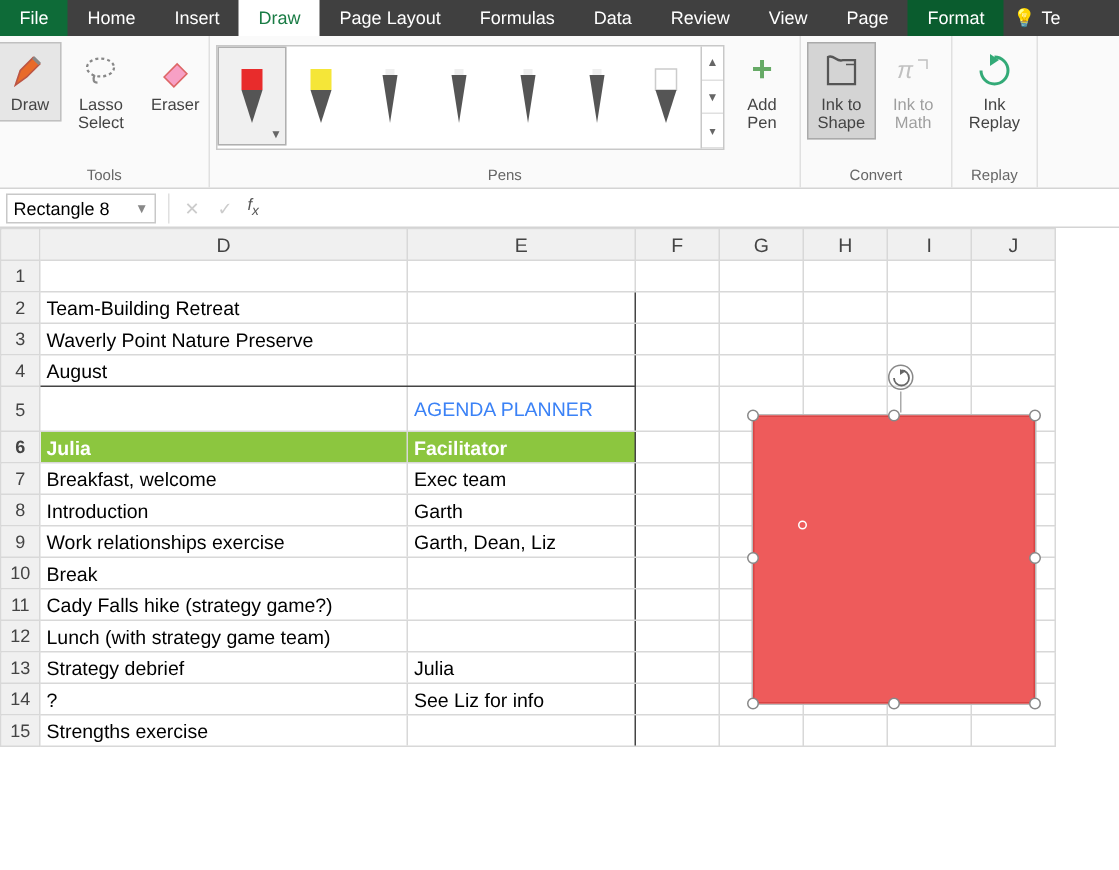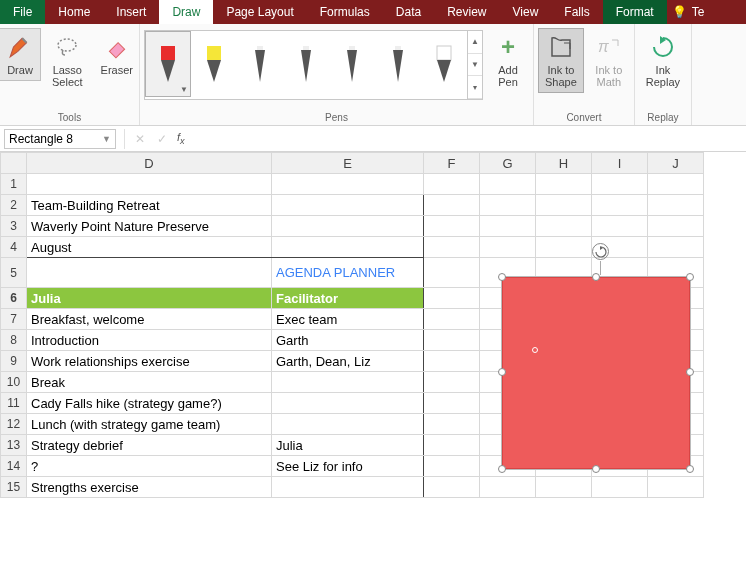--- a/index.html
+++ b/index.html
@@ -1,19 +1,19 @@
 <!DOCTYPE html>
 <html><head>
 <meta charset="utf-8">
 <style>
 * { box-sizing: border-box; margin: 0; padding: 0; font-family: 'Segoe UI', Arial, sans-serif; }
 body { background: #fff; width: 746px; height: 580px; overflow: hidden; position: relative; }
 
 
-.menubar { display: flex; background: #7f1d1d; height: 24px; align-items: stretch; color: #fff; font-size: 12px; }
+.menubar { display: flex; background: #404040; height: 24px; align-items: stretch; color: #fff; font-size: 12px; }
 .menubar .tab { padding: 4px 13px; cursor: pointer; display: flex; align-items: center; }
 .menubar .tab.file { background: #0e6b38; }
 .menubar .tab.active { background: #fff; color: #1a7c45; }
 .menubar .tab.format { background: #0a5c2e; }
 .menubar .bulb { padding: 4px 6px; display: flex; align-items: center; gap: 4px; }
 
 
 .ribbon { display: flex; height: 102px; border-bottom: 1px solid #d4d4d4; background: #fafafa; }
 .group { border-right: 1px solid #e0e0e0; display: flex; flex-direction: column; align-items: center; padding: 2px 4px 0; }
 .group-body { display: flex; flex: 1; align-items: flex-start; gap: 4px; padding-top: 2px; }
@@ -29,21 +29,21 @@
 .pens-gallery { border: 1px solid #c8c8c8; display: flex; height: 70px; background: #fff; margin-top: 2px; }
 .pens-scroll { display: flex; flex-direction: column; width: 15px; border-left: 1px solid #c8c8c8; }
 .pens-scroll div { flex:1; display:flex; align-items:center; justify-content:center; font-size:8px; color:#666; border-bottom:1px solid #e0e0e0; }
 .pen-item { width: 46px; height: 66px; display: flex; align-items: center; justify-content: center; position: relative; }
 .pen-item.selected { border: 1px solid #b0b0b0; background:#f0f0f0; }
 .pen-item .drop { position:absolute; bottom:2px; right:2px; font-size:8px; color:#666; }
 .pen-tip { width: 30px; height: 44px; display:flex; flex-direction:column; align-items:center; }
 
 
 .fbar { display: flex; height: 26px; border-bottom: 1px solid #d4d4d4; align-items: center; background:#fff; }
-.namebox { width: 112px; border: 1px solid #c8c8c8; margin: 2px 4px; height: 20px; display:flex; align-items:center; padding: 0 4px; font-size: 12px; justify-content: space-between; text-align: center; }
+.namebox { width: 100px; border: 1px solid #c8c8c8; margin: 2px 4px; height: 20px; display:flex; align-items:center; padding: 0 4px; font-size: 12px; justify-content: space-between; text-align: center; }
 .fbar .fxbtn { width: 22px; text-align:center; font-size:12px; color:#999; }
 .fbar .fxbtn.disabled { color:#ccc; }
 .fbar .fx { font-style: italic; font-size: 11px; color:#555; padding: 0 4px; }
 .fbar input { border:none; flex:1; height: 20px; font-size:12px; outline:none; }
 .fbar .sep { width:1px; background:#e0e0e0; height:20px; margin:0 4px; }
 
 
 .sheet-wrap { position: relative; overflow: hidden; height: 428px; }
 .sheet { border-collapse: collapse; table-layout: fixed; }
 .sheet td, .sheet th { border: 1px solid #d8d8d8; font-size: 13px; height: 21px; padding: 0 4px; text-align: left; overflow: hidden; white-space: nowrap; }
@@ -82,21 +82,21 @@
 <div class="menubar">
   <div class="tab file">File</div>
   <div class="tab">Home</div>
   <div class="tab">Insert</div>
   <div class="tab active">Draw</div>
   <div class="tab">Page Layout</div>
   <div class="tab">Formulas</div>
   <div class="tab">Data</div>
   <div class="tab">Review</div>
   <div class="tab">View</div>
-  <div class="tab">Falls</div>
+  <div class="tab">Page</div>
   <div class="tab format">Format</div>
   <div class="bulb">
     <span>💡</span>
     <span>Te</span>
   </div>
 </div>
 
 <div class="ribbon">
 
   <div class="group" style="width:140px">

